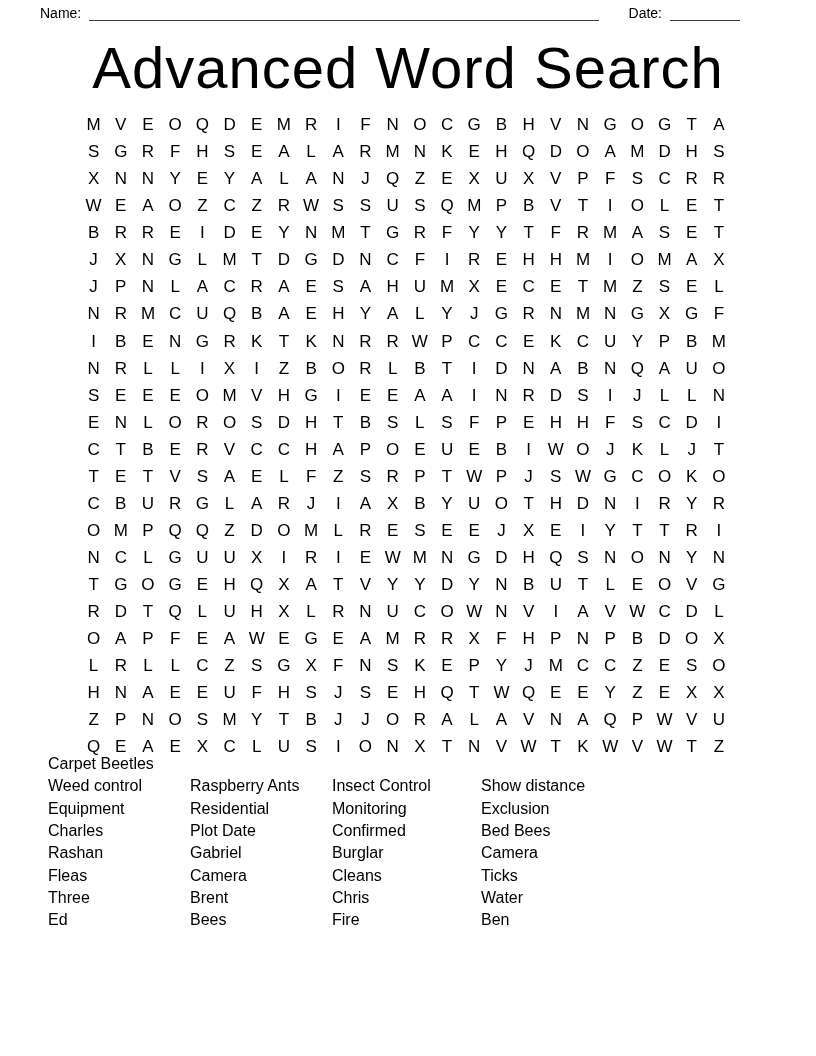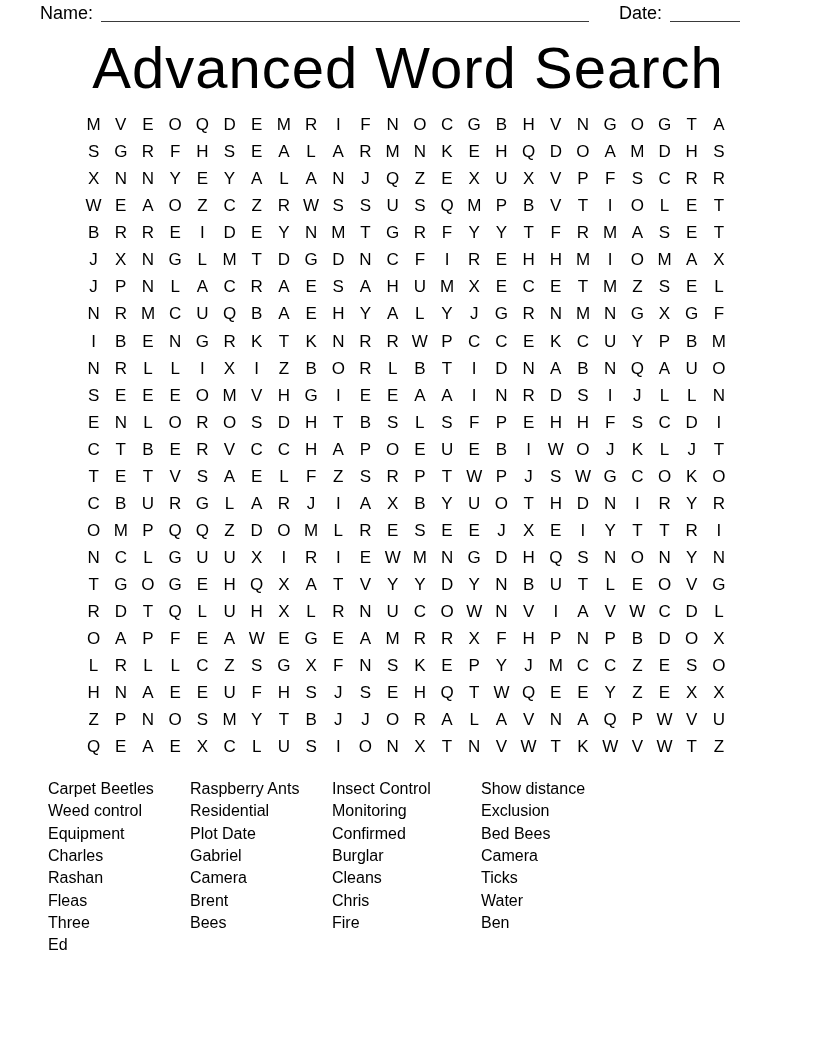--- a/index.html
+++ b/index.html
@@ -12,23 +12,23 @@
   .page {
     position: relative;
     width: 816px;
     height: 1056px;
     background: #ffffff;
     overflow: hidden;
   }
   
   .header {
     display: flex;
-    align-items: flex-end;
+    align-items: flex-start;
     padding: 4px 76px 0 40px;
-    font-size: 18px;
+    font-size: 14px;
     line-height: 18px;
   }
   .blank {
     border-bottom: 1.5px solid #3a3a3a;
     height: 16px;
   }
   .name-blank {
     flex: 1;
     margin-left: 8px;
     margin-right: 30px;
@@ -61,22 +61,23 @@
     width: 27.2px;
     text-align: center;
     line-height: 27.07px;
     font-size: 17px;
     font-family: "Liberation Sans", "DejaVu Sans", sans-serif;
   }
   
   .words {
     position: absolute;
     left: 48px;
-    top: 778px;
+    top: 753px;
     display: flex;
+    align-items: flex-end;
   }
   .word-col { width: 142px; }
   .word-col:nth-child(3) { width: 149px; }
   .word-col:nth-child(4) { width: 143px; }
   .word-col:nth-child(5) { width: auto; margin-left: 20px; }
   .word {
     font-size: 16px;
     line-height: 22.35px;
     white-space: nowrap;
   }

